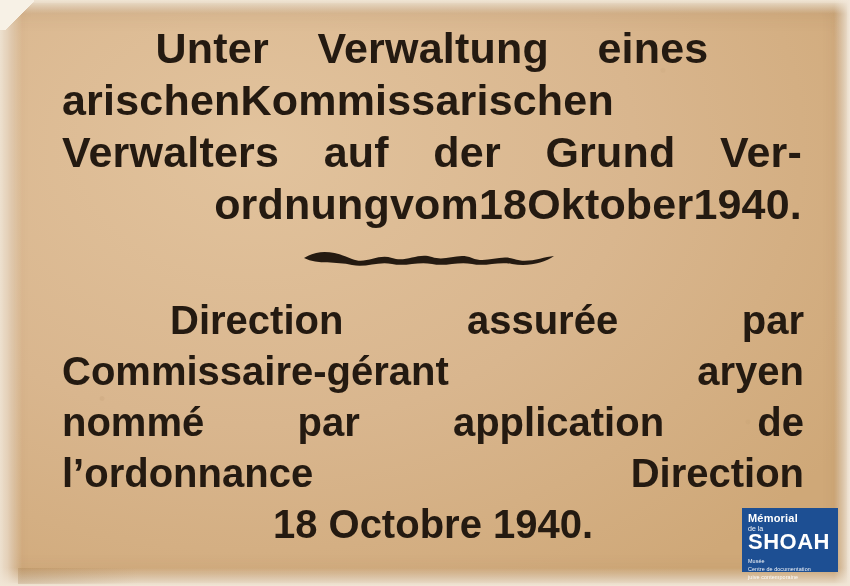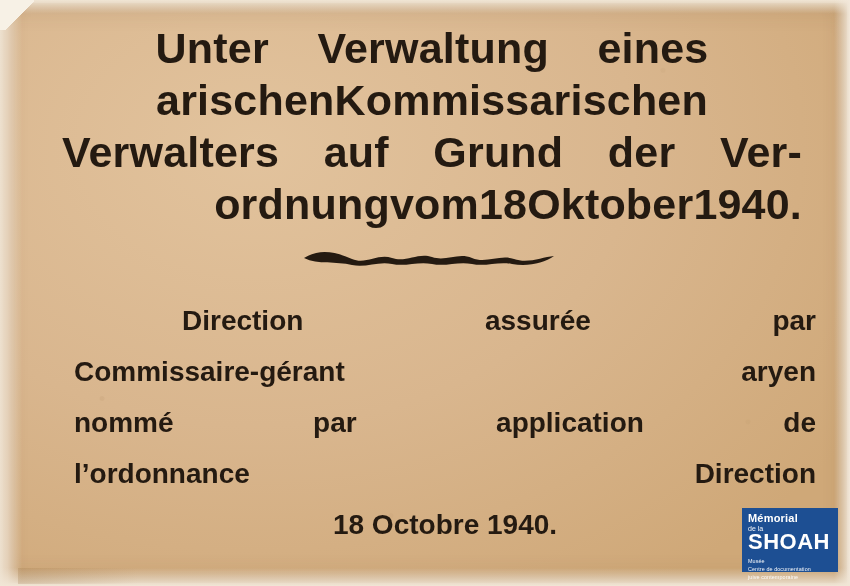--- a/index.html
+++ b/index.html
@@ -88,40 +88,40 @@
     line-height: 52px;
     letter-spacing: 0.2px;
     color: #241a11;
   }
   .german .line {
     display: block;
     text-align: justify;
     white-space: nowrap;
   }
   .german .l1 { text-align: center; padding: 0 12px; }
-  .german .l2 { display: flex; justify-content: center; }
+  .german .l2 { display: flex; justify-content: flex-start; }
   .german .l3 { display: flex; justify-content: space-between; }
   .german .l4 { display: flex; justify-content: flex-end; }
 
   .divider {
     position: absolute;
     left: 300px;
     top: 245px;
     width: 258px;
     height: 26px;
     z-index: 3;
   }
 
   .french {
     position: absolute;
-    left: 74px;
+    left: 62px;
     top: 295px;
     width: 742px;
     font-weight: bold;
-    font-size: 28px;
+    font-size: 40px;
     line-height: 51px;
     color: #241a11;
   }
   .french .line { display: flex; justify-content: space-between; white-space: nowrap; }
   .french .f1 { padding-left: 108px; }
   .french .f5 { justify-content: center; }
 
   .stamp {
     position: absolute;
     right: 12px;
@@ -200,22 +200,22 @@
       &nbsp;&nbsp;
       <span>eines</span>
     </div>
     <div class="line l2">
       <span>arischen</span>
       <span>Kommissarischen</span>
     </div>
     <div class="line l3">
       <span>Verwalters</span>
       <span>auf</span>
+      <span>der</span>
       <span>Grund</span>
-      <span>der</span>
       <span>Ver-</span>
     </div>
     <div class="line l4">
       <span>ordnung</span>
       <span>vom</span>
       <span>18</span>
       <span>Oktober</span>
       <span>1940.</span>
     </div>
   </div>

